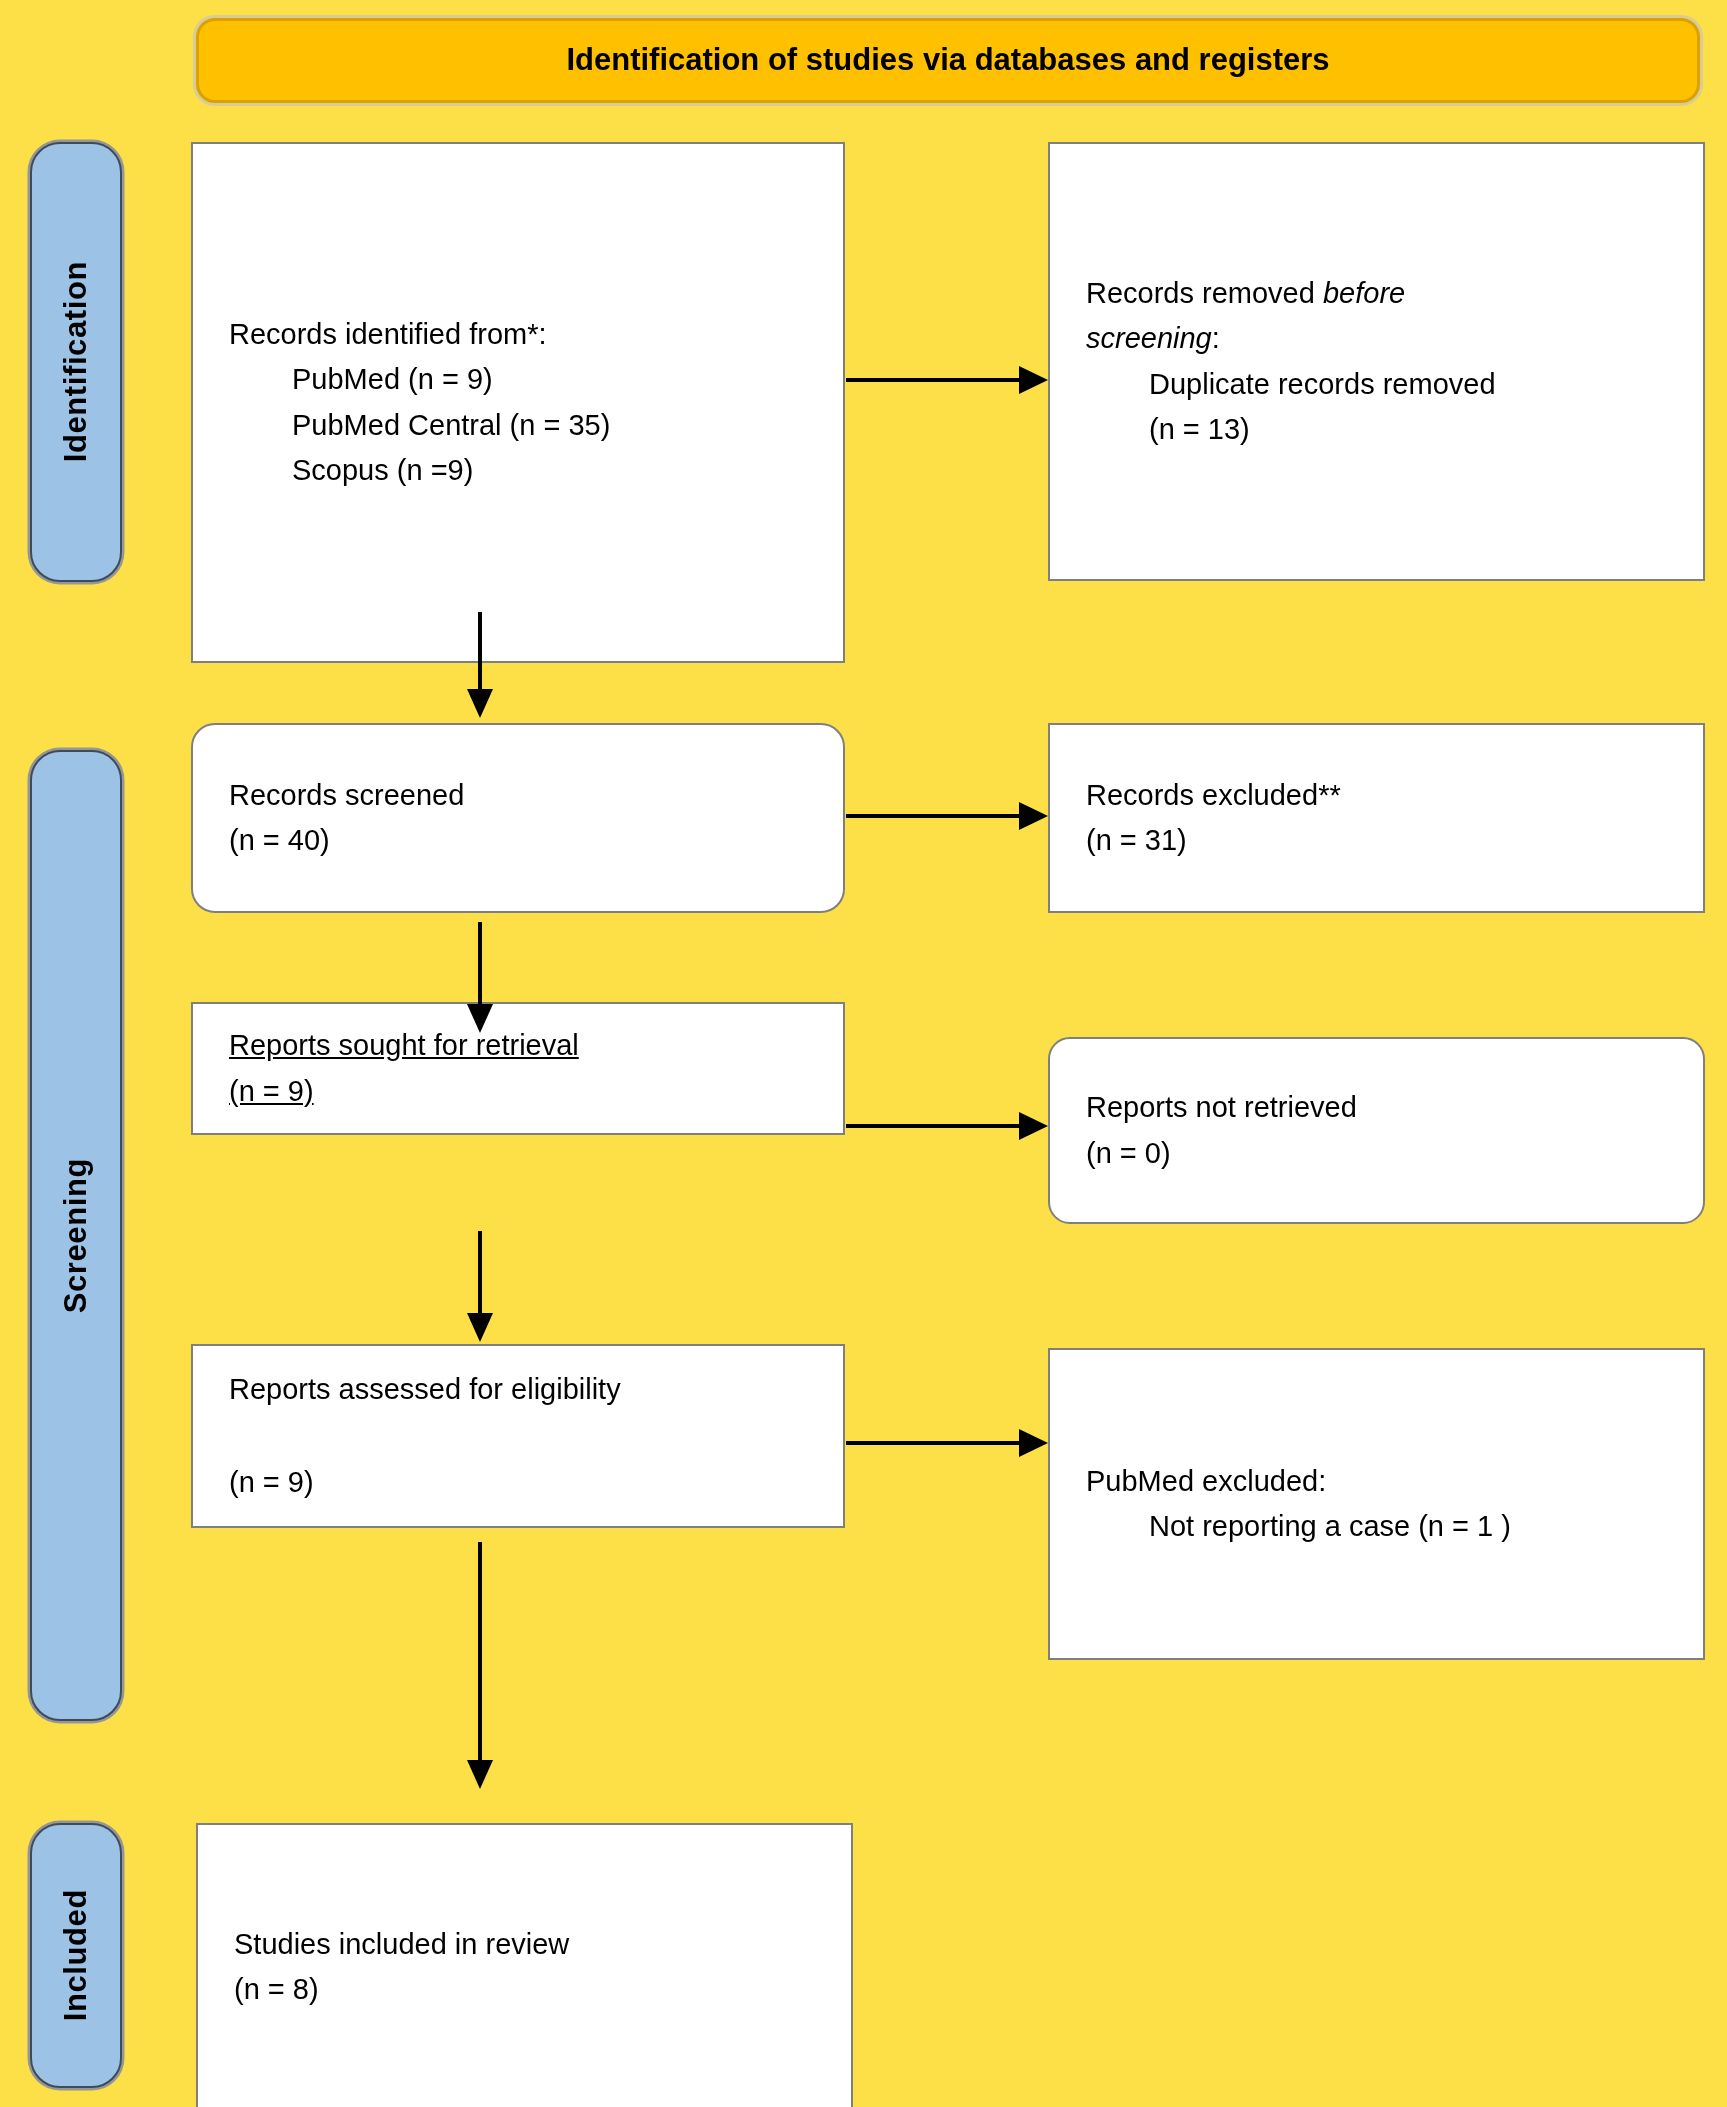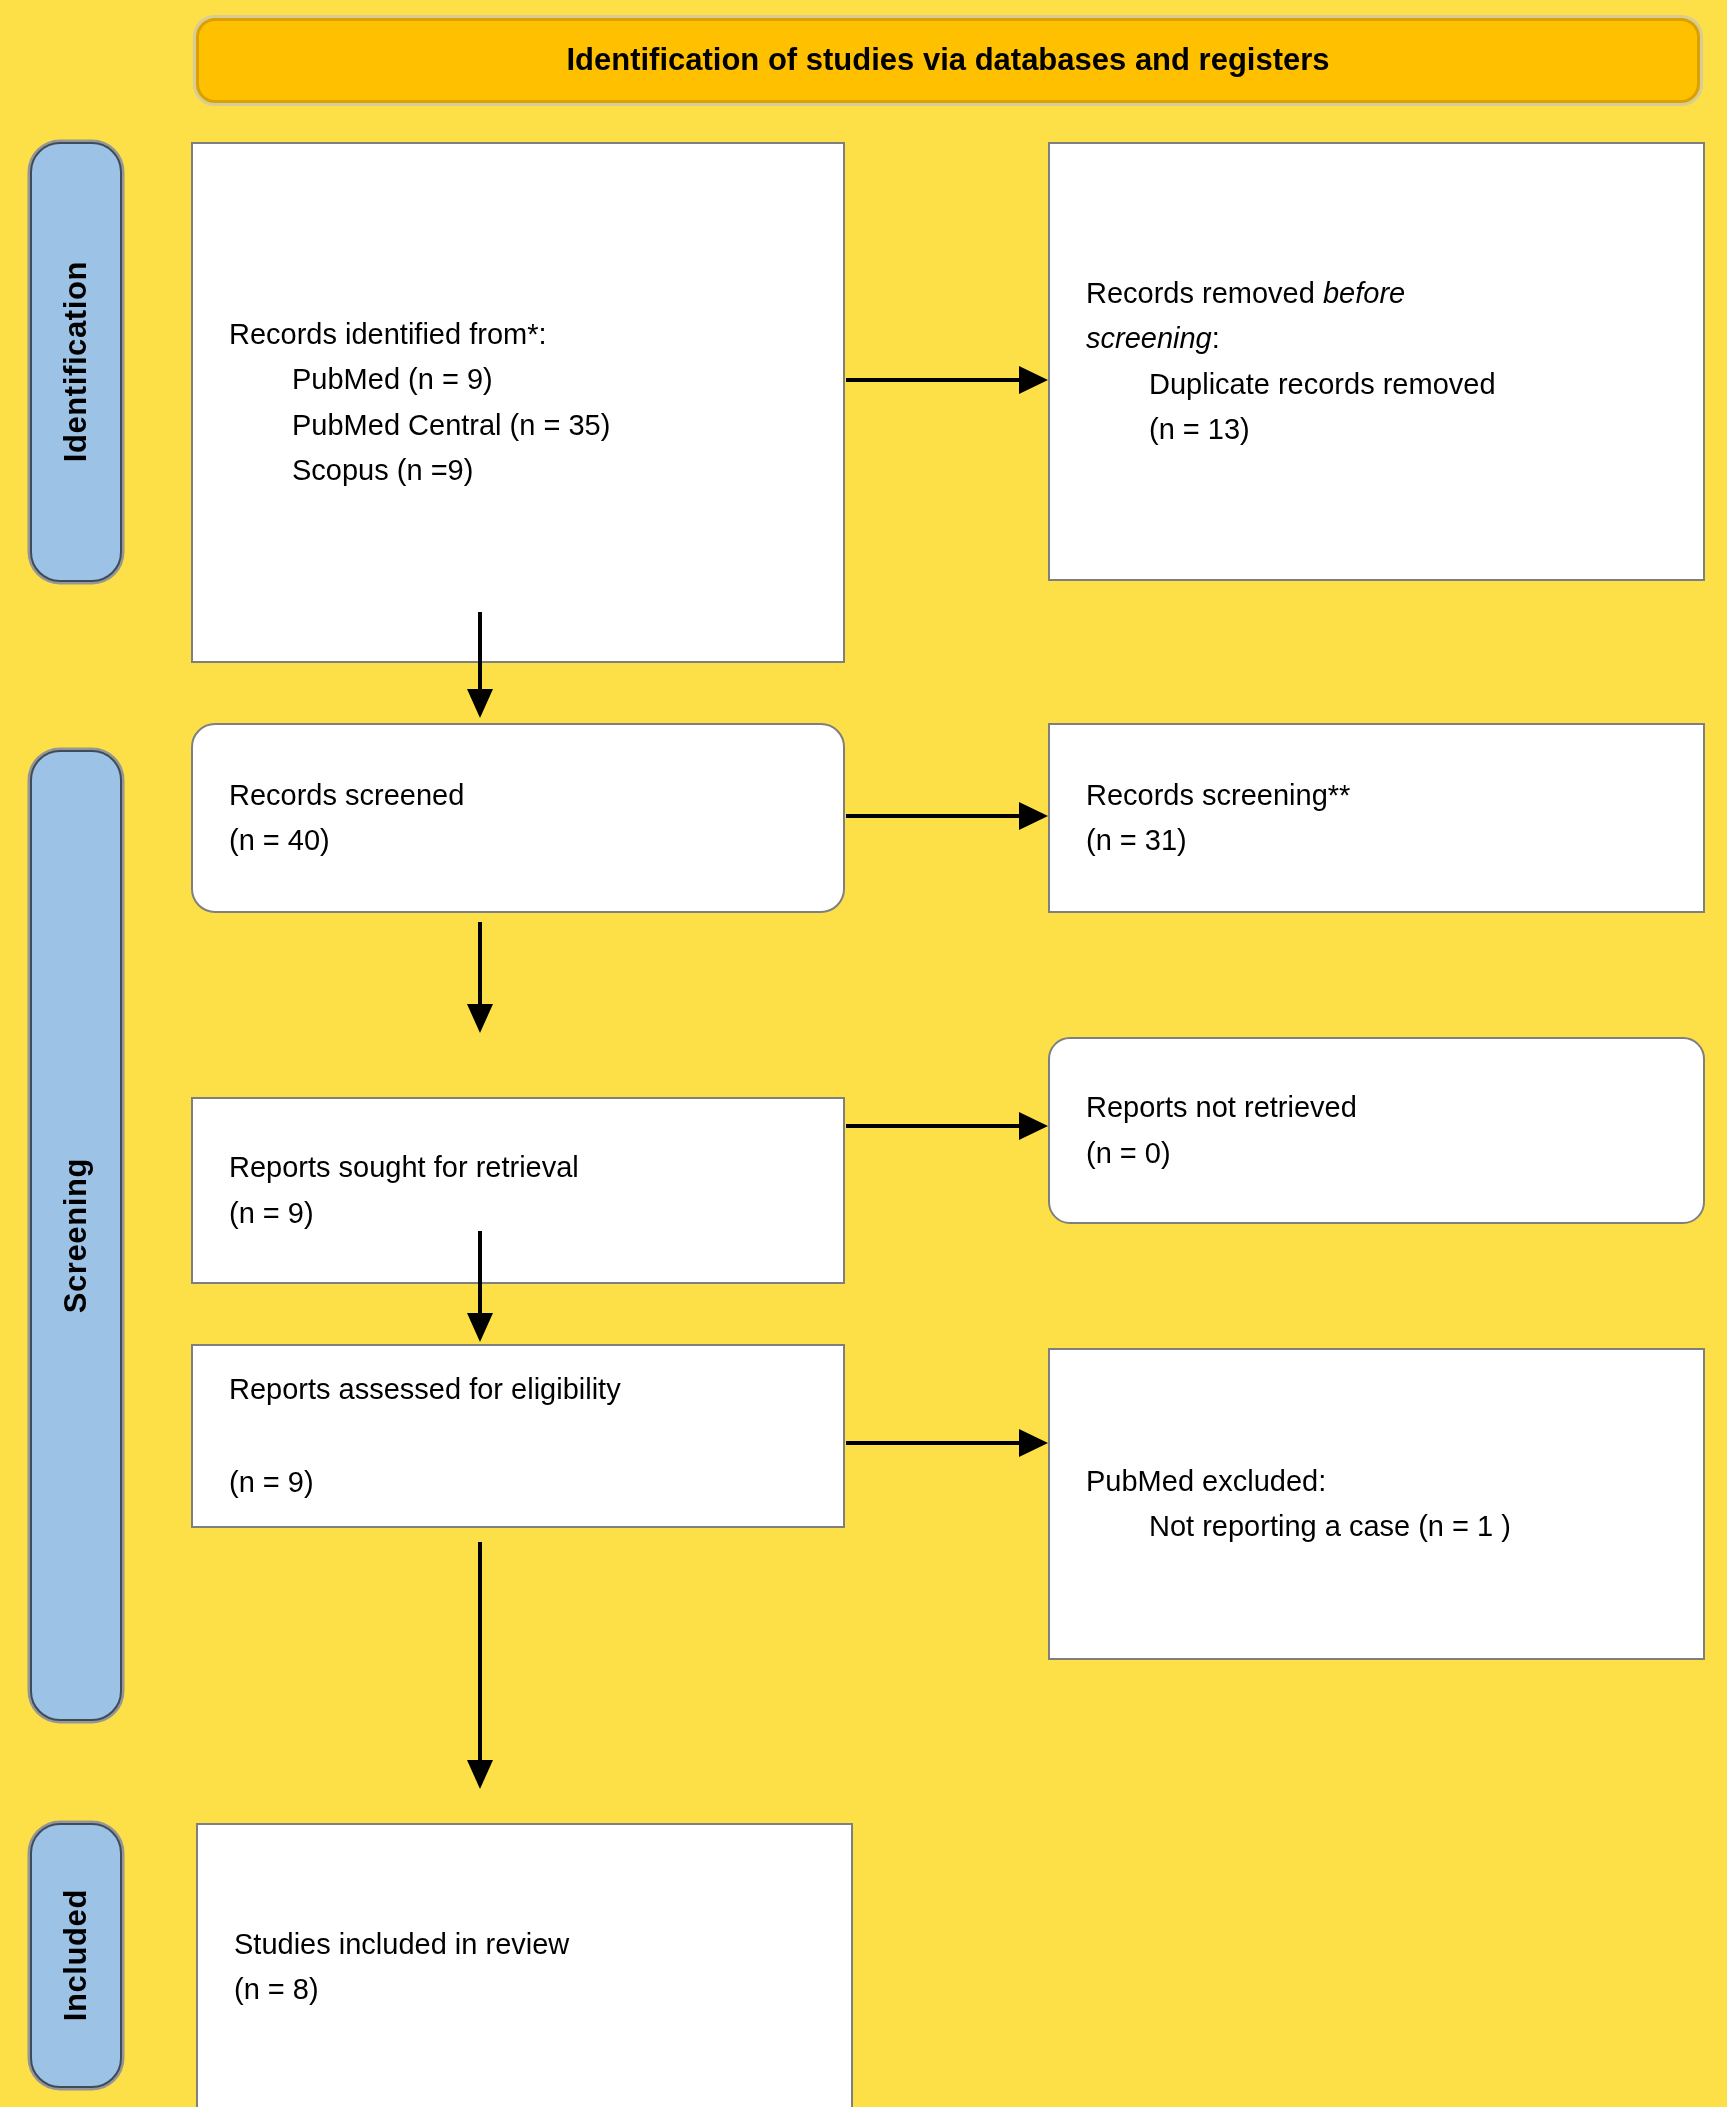--- a/index.html
+++ b/index.html
@@ -39,21 +39,21 @@
   .box{position:absolute;box-sizing:border-box;background:#ffffff;
        border:2.5px solid var(--box-border);
        display:flex;flex-direction:column;justify-content:center;
        padding:12.5px 19px 12.5px 36px;font-size:29px;line-height:1.56;}
   .col-left{left:191px;width:654px;}
   .col-right{left:1048px;width:657px;}
   #box-records-identified{top:142px;height:521px;}
   #box-records-removed{top:142px;height:439px;}
   #box-records-screened{top:723px;height:190px;border-radius:24px;}
   #box-records-excluded{top:723px;height:190px;}
-  #box-reports-sought{top:1097px;height:187px;}
+  #box-reports-sought{top:1002px;height:133px;text-decoration:underline;}
   #box-reports-not-retrieved{top:1037px;height:187px;border-radius:22px;}
   #box-reports-assessed{top:1344px;height:184px;gap:48px;}
   #box-reports-excluded{top:1348px;height:312px;}
   #box-studies-included{left:184px;width:657px;top:1823px;height:288px;margin-left:12px;}
   .line{white-space:nowrap;}
   .indent{padding-left:63px;}
   .ital{font-style:italic;}
 
   
   .harrow{position:absolute;left:846px;width:173px;height:3.8px;background:var(--ink);}
@@ -105,21 +105,21 @@
     <div class="line"><span class="ital">screening</span><span>:</span></div>
     <div class="line indent">Duplicate records removed</div>
     <div class="line indent">(n = 13)</div>
   </div>
 
   <div class="box col-left" id="box-records-screened">
     <div class="line">Records screened</div>
     <div class="line">(n = 40)</div>
   </div>
   <div class="box col-right" id="box-records-excluded">
-    <div class="line">Records screening**</div>
+    <div class="line">Records excluded**</div>
     <div class="line">(n = 31)</div>
   </div>
 
   <div class="box col-left" id="box-reports-sought">
     <div class="line">Reports sought for retrieval</div>
     <div class="line">(n = 9)</div>
   </div>
   <div class="box col-right" id="box-reports-not-retrieved">
     <div class="line">Reports not retrieved</div>
     <div class="line">(n = 0)</div>

